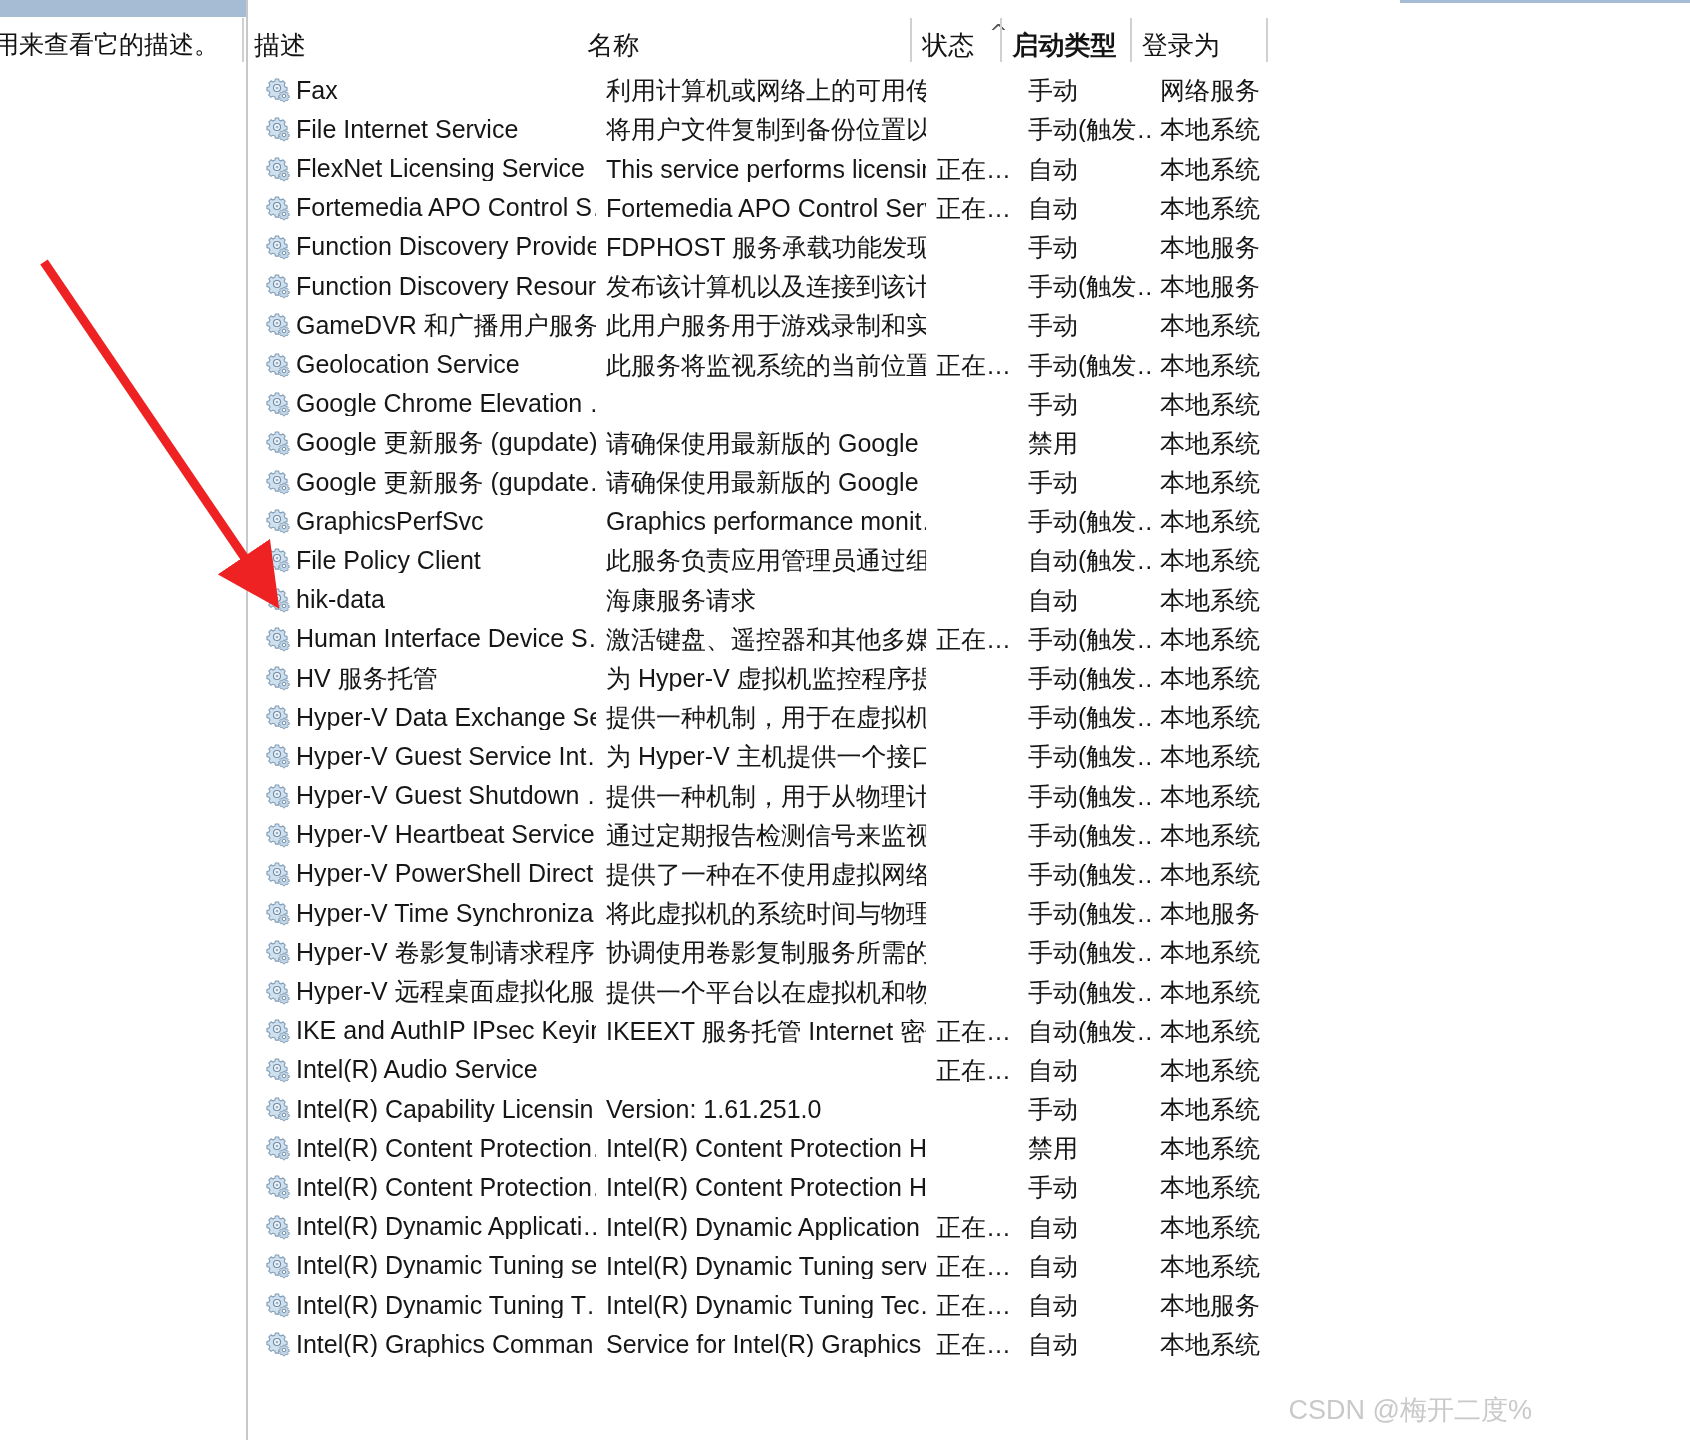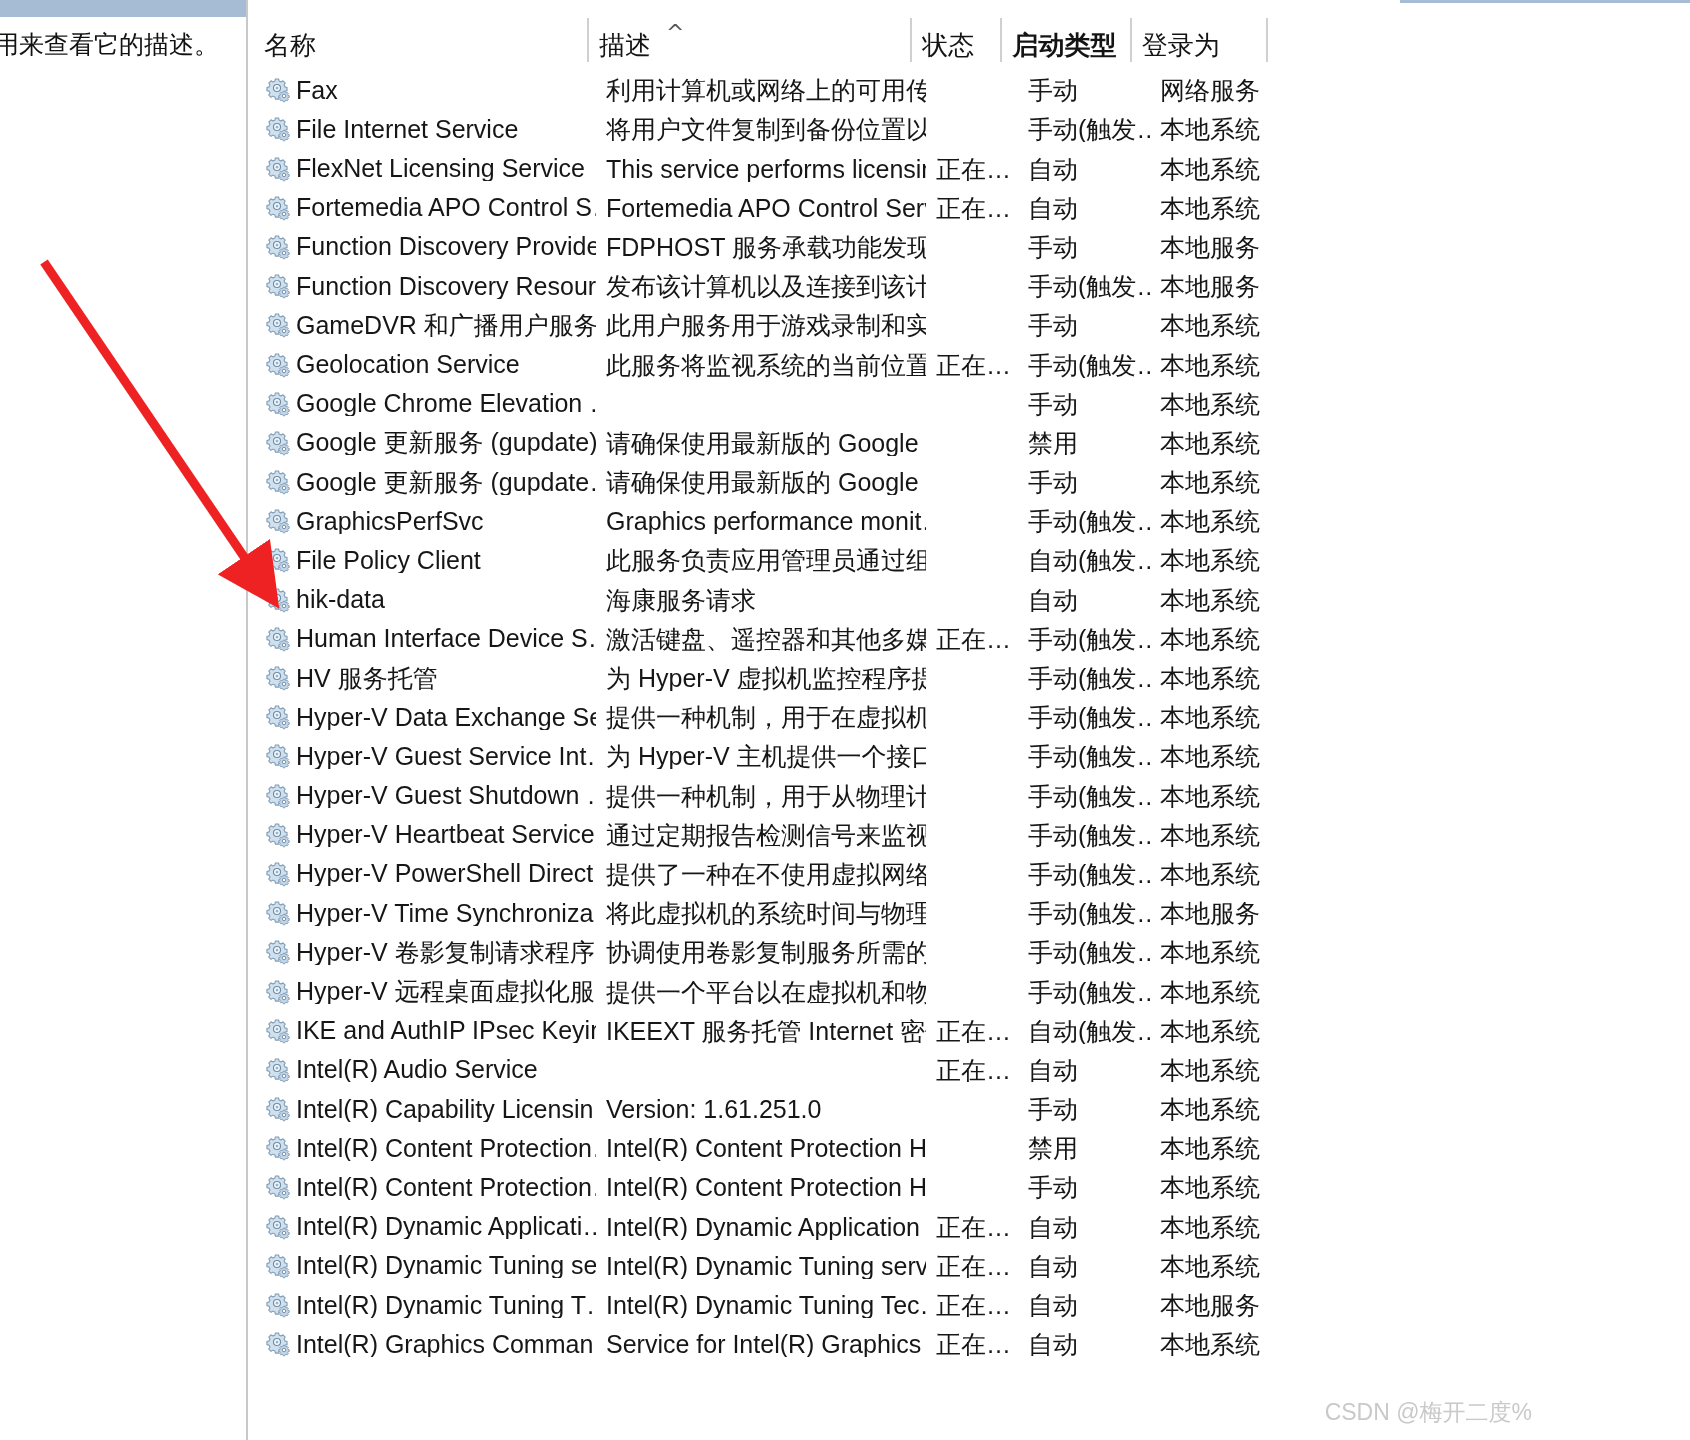--- a/index.html
+++ b/index.html
@@ -79,46 +79,46 @@
 
   
   .arrow-svg {
     position: absolute; left: 30px; top: 240px;
     width: 270px; height: 370px; pointer-events: none;
   }
 
   
   .watermark {
     position: absolute; right: 18px; bottom: 12px;
-    font-size: 23px; color: #c9c9c9; white-space: nowrap;
+    font-size: 27px; color: #c9c9c9; white-space: nowrap;
     font-family: "Liberation Sans", sans-serif;
   }
 
   
 </style>
 </head>
 <body>
 
 <div id="root">
 
   <div class="chrome-band"></div>
   <div class="top-right-band"></div>
 
   <div class="left-text">用来查看它的描述。</div>
 
   <div class="list-panel"></div>
 
   <div class="header">
+    <div class="hdr-cell" style="width:330px;padding-left:8px;">
+      <span class="hdr-sep" style="left:-4px;"></span>
+      <span>描述</span>
+    </div>
     <div class="hdr-cell" style="width:352px;padding-left:18px;">
       <span>名称</span>
       <span class="sort-caret">^</span>
-    </div>
-    <div class="hdr-cell" style="width:330px;padding-left:8px;">
-      <span class="hdr-sep" style="left:-4px;"></span>
-      <span>描述</span>
     </div>
     <div class="hdr-cell" style="width:92px;padding-left:8px;">
       <span class="hdr-sep" style="left:-4px;"></span>
       <span>状态</span>
     </div>
     <div class="hdr-cell" style="width:132px;padding-left:8px;font-weight:bold;">
       <span class="hdr-sep" style="left:-4px;"></span>
       <span>启动类型</span>
     </div>
     <div class="hdr-cell" style="width:140px;padding-left:8px;">

